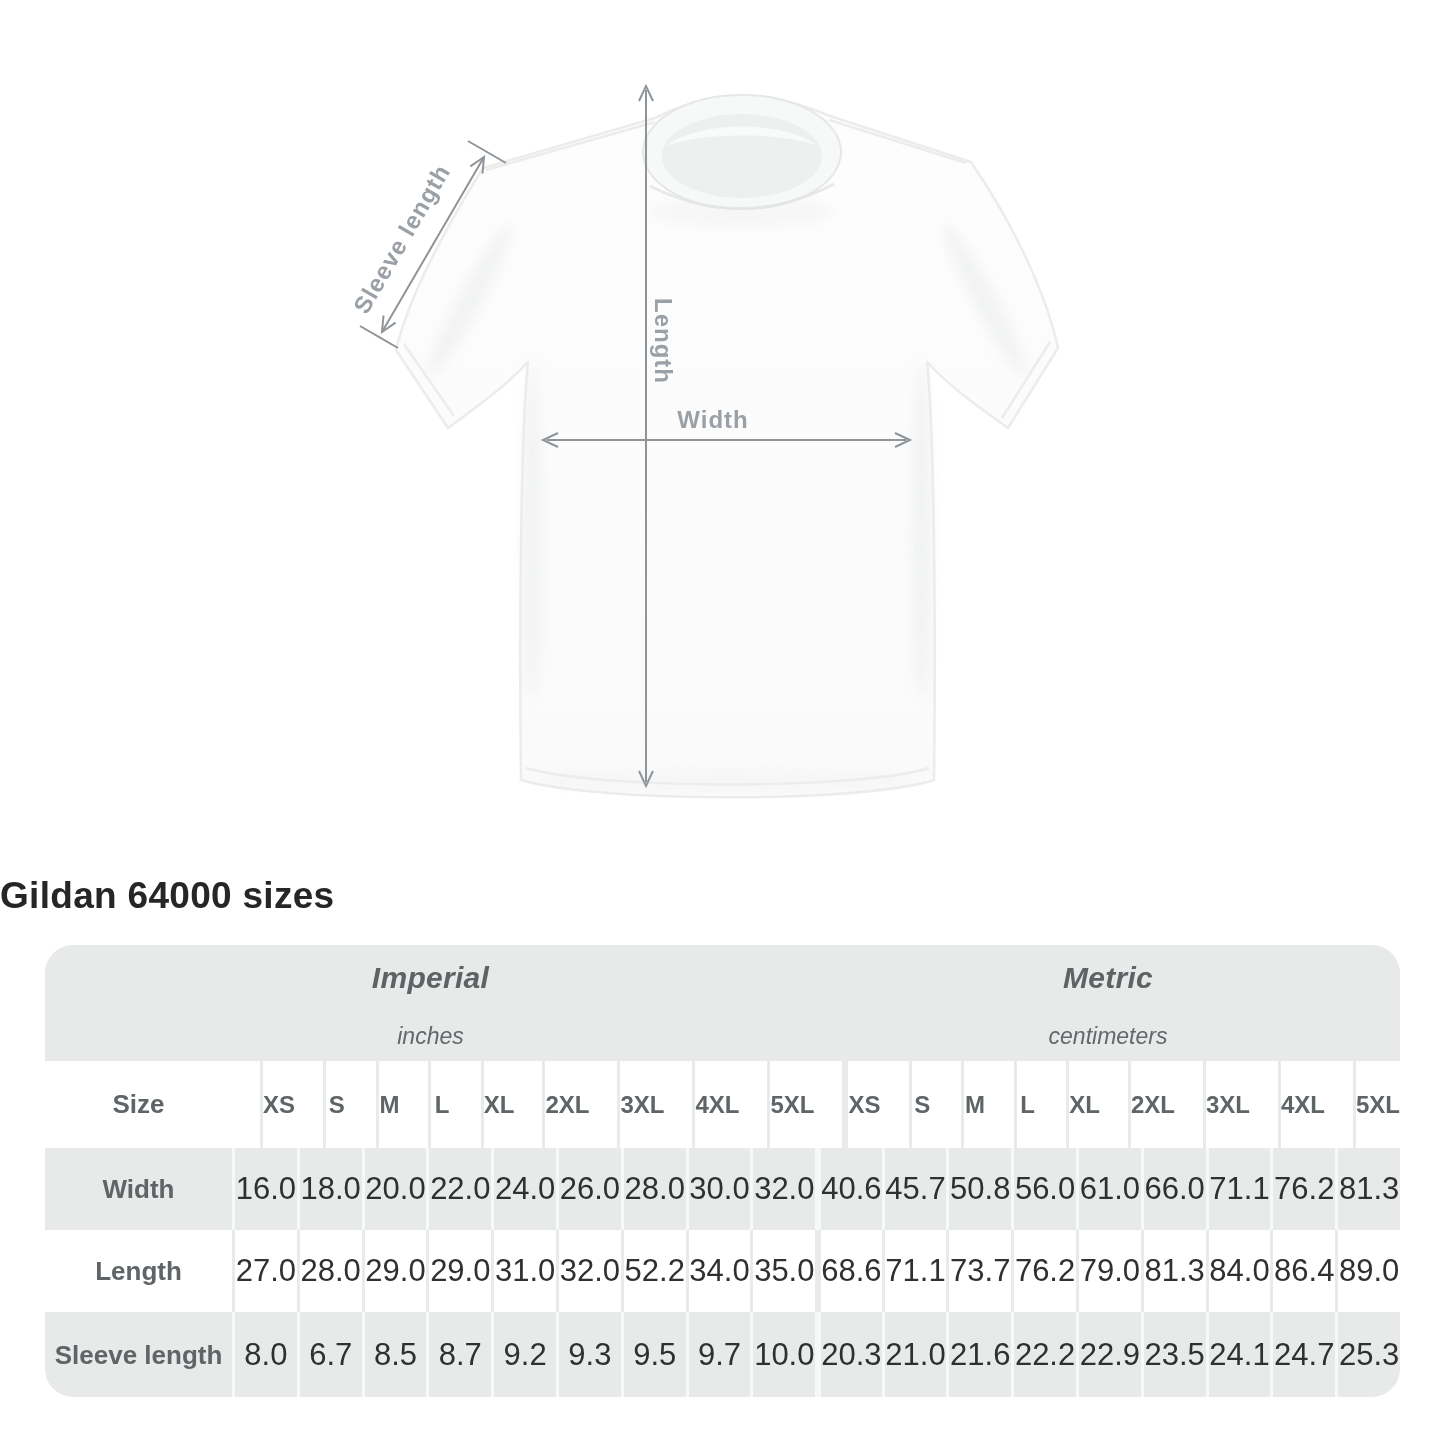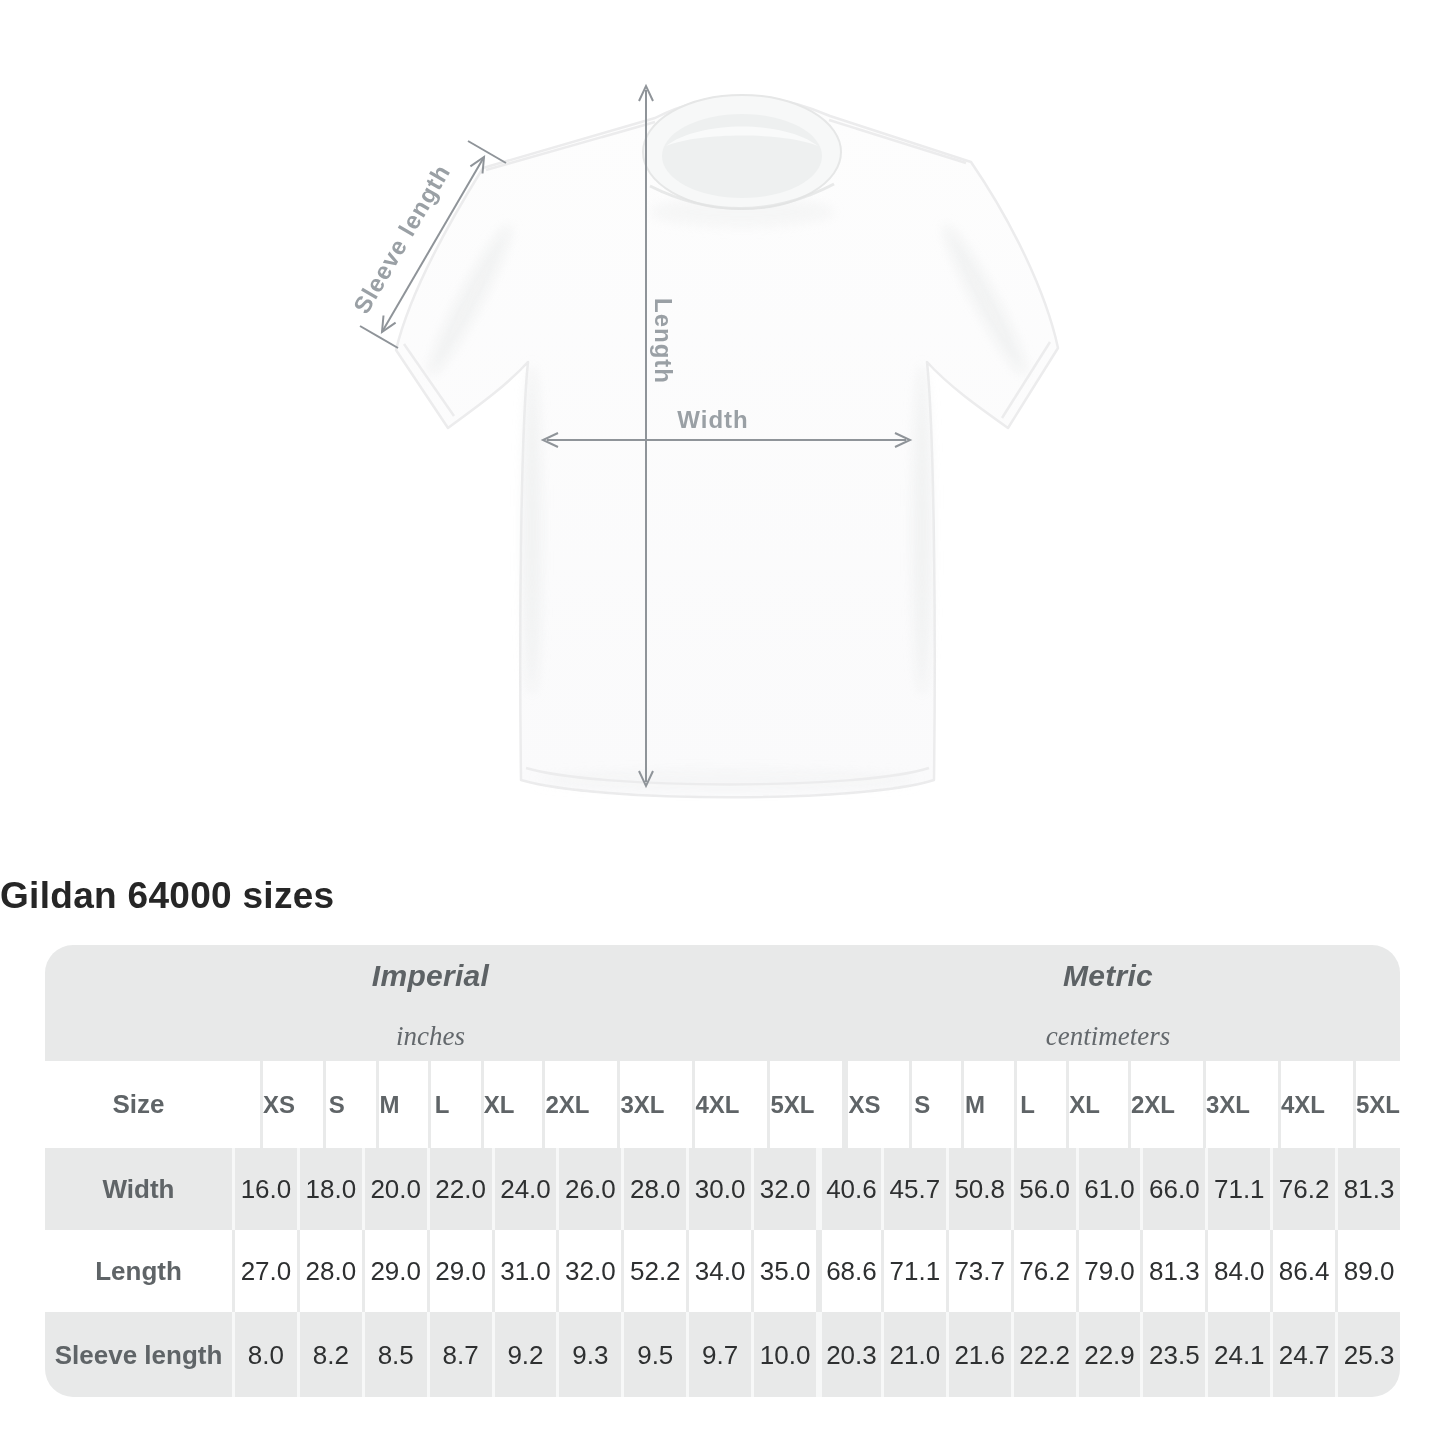--- a/index.html
+++ b/index.html
@@ -26,30 +26,30 @@
   .size-table{
     position:absolute;top:945px;left:45px;width:1355px;height:452px;
     border-radius:28px;overflow:hidden;
   }
   .unit-band{
     display:grid;grid-template-columns:calc(var(--lblw) + 584px) 1fr;
     height:116px;background:var(--band);
   }
   .unit-group{display:flex;flex-direction:column;align-items:center;justify-content:center;gap:28px;padding-top:4px;}
   .unit-name{font-size:30px;font-weight:bold;font-style:italic;color:#5d6265;letter-spacing:.3px;}
-  .unit-sub{font-size:27px;font-style:italic;color:#63686c;font-family:Liberation Serif, serif;}
+  .unit-sub{font-size:23px;font-style:italic;color:#63686c;}
   .trow{display:grid;grid-template-columns:var(--lblw) repeat(18,1fr);--sep:#e9eaea;}
   .trow.sizes{height:87px;background:#ffffff;}
   .trow.data{height:82px;background:#ffffff;}
   .trow.g{background:var(--band);--sep:#f7f8f8;}
   .trow.last{height:86px;}
   .cell{display:flex;align-items:center;justify-content:center;box-sizing:border-box;}
   .cell.lbl{font-weight:bold;font-size:26px;color:var(--lbltxt);}
   .cell.head{font-weight:bold;font-size:24px;color:var(--lbltxt);border-left:3px solid var(--sep);margin-left:28px;}
-  .cell.val{font-size:26px;color:var(--valtxt);border-left:3px solid var(--sep);}
+  .cell.val{font-size:31px;color:var(--valtxt);border-left:3px solid var(--sep);}
   .cell.grp{border-left-width:6px;}
 </style>
 </head>
 <body>
 
 <div class="page">
 
   <figure class="shirt-figure">
     <svg viewBox="0 0 1445 845">
       <defs>
@@ -201,21 +201,21 @@
         <div class="cell val">76.2</div>
         <div class="cell val">79.0</div>
         <div class="cell val">81.3</div>
         <div class="cell val">84.0</div>
         <div class="cell val">86.4</div>
         <div class="cell val">89.0</div>
       </div>
     <div class="trow data g last" id="row-2">
         <div class="cell lbl">Sleeve length</div>
         <div class="cell val">8.0</div>
-        <div class="cell val">8.2</div>
+        <div class="cell val">6.7</div>
         <div class="cell val">8.5</div>
         <div class="cell val">8.7</div>
         <div class="cell val">9.2</div>
         <div class="cell val">9.3</div>
         <div class="cell val">9.5</div>
         <div class="cell val">9.7</div>
         <div class="cell val">10.0</div>
         <div class="cell val grp">20.3</div>
         <div class="cell val">21.0</div>
         <div class="cell val">21.6</div>

